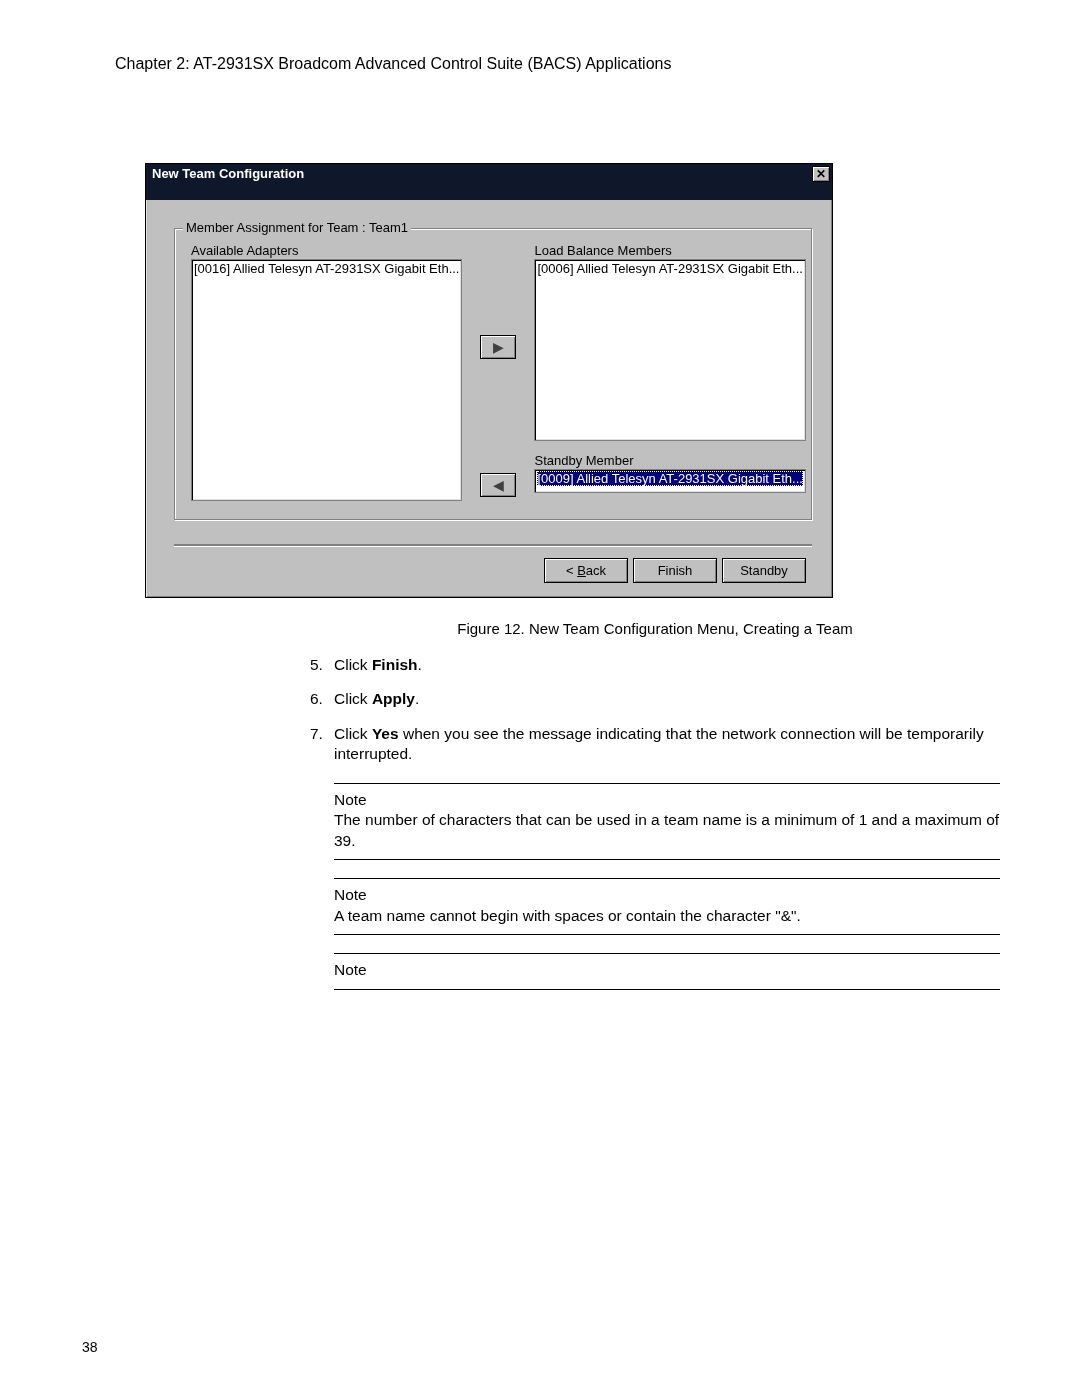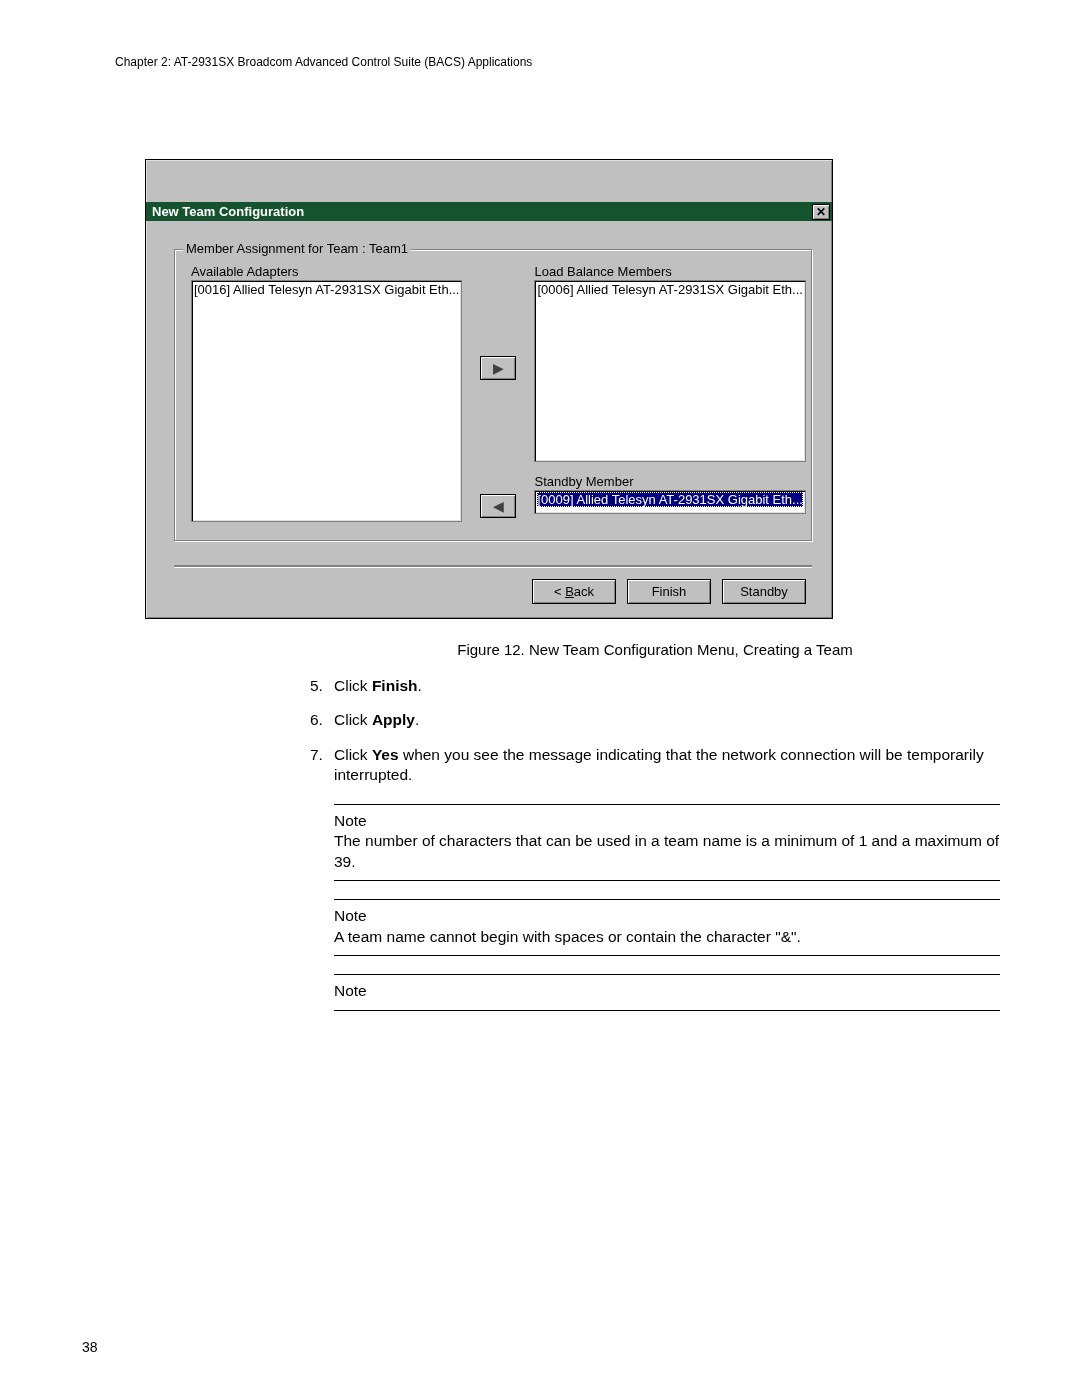--- a/index.html
+++ b/index.html
@@ -10,48 +10,47 @@
     color: #000;
   }
   .page {
     width: 1080px;
     height: 1397px;
     position: relative;
     box-sizing: border-box;
     padding: 55px 80px 40px 115px;
   }
   .chapter-header {
-    font-size: 12px;
+    font-size: 16px;
     margin-bottom: 90px;
   }
   .dialog-wrap {
     margin-left: 30px;
     margin-right: 28px;
   }
 
   
   .dialog {
     width: 686px;
     background: #c0c0c0;
     border: 1px solid #000;
     box-shadow: inset 1px 1px 0 #dfdfdf, inset -1px -1px 0 #808080;
     font-family: "MS Sans Serif", Arial, sans-serif;
     font-size: 13px;
   }
   .titlebar {
-    background: #14532d;
+    background: #0f172a;
     color: #fff;
     display: flex;
     align-items: center;
     justify-content: space-between;
     height: 19px;
-    padding: 0 2px 0 6px;
+    padding: 0 2px 17px 6px;
     font-weight: bold;
     font-size: 13px;
-    margin-top: 42px;
   }
   .titlebar-text { line-height: 19px; }
   .title-close {
     width: 16px; height: 14px;
     background: #c0c0c0;
     border: 1px solid #000;
     box-shadow: inset 1px 1px 0 #fff, inset -1px -1px 0 #808080;
     display: flex; align-items: center; justify-content: center;
     font-size: 12px; font-weight: bold; color: #000;
     font-family: Arial, sans-serif;
@@ -121,21 +120,21 @@
   }
   .btn9x.wide { width: 82px; height: 23px; font-size: 13px; color:#000; }
 
   .dialog-sep {
     height: 2px;
     background: #808080;
     box-shadow: 0 1px 0 #fff;
     margin: 24px 0 12px 0;
   }
   .dialog-buttons {
-    display: flex; justify-content: flex-end; gap: 11px;
+    display: flex; justify-content: flex-end; gap: 5px;
     padding-right: 6px;
     text-align: center;
   }
   .dialog-buttons .btn9x.wide span.u { text-decoration: underline; }
 
   
   .caption {
     text-align: center;
     font-size: 15px;
     margin: 22px 0 18px 195px;

